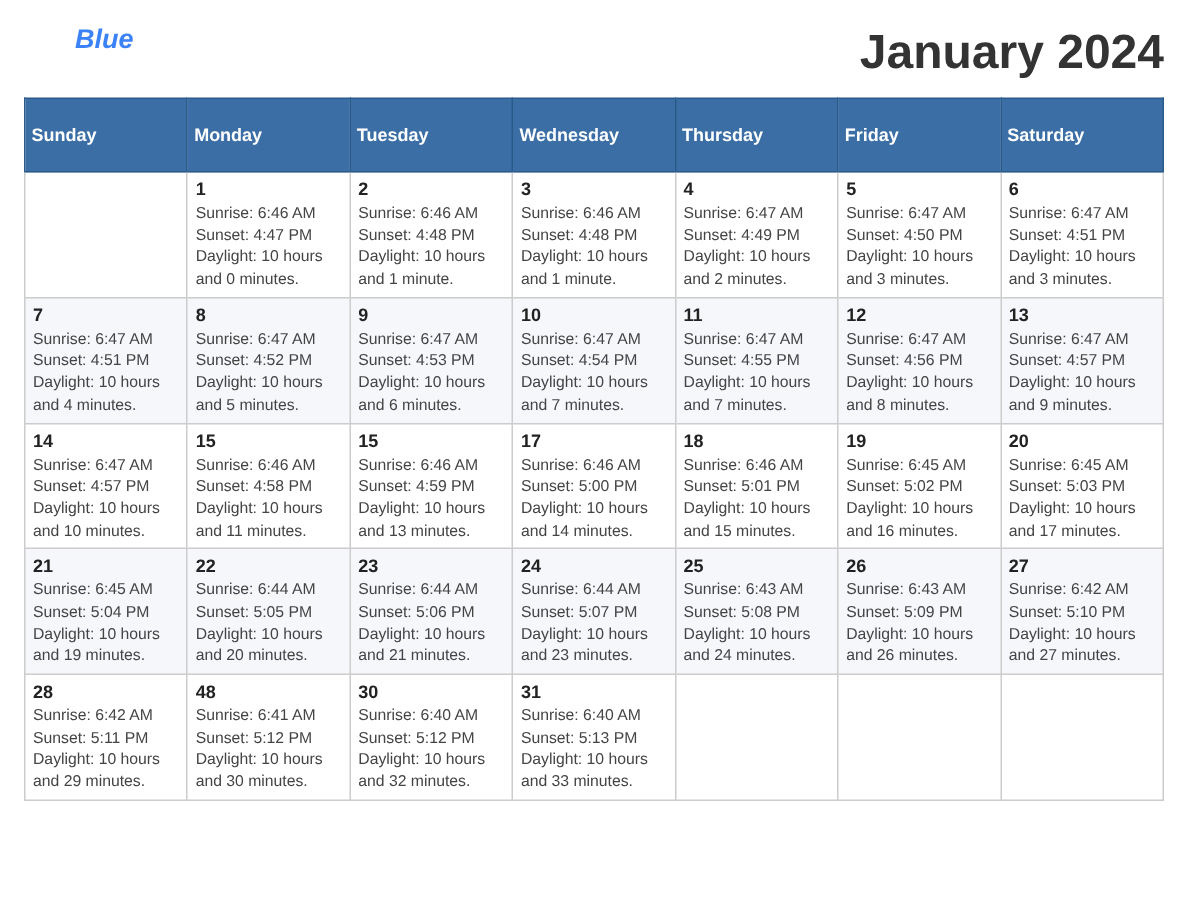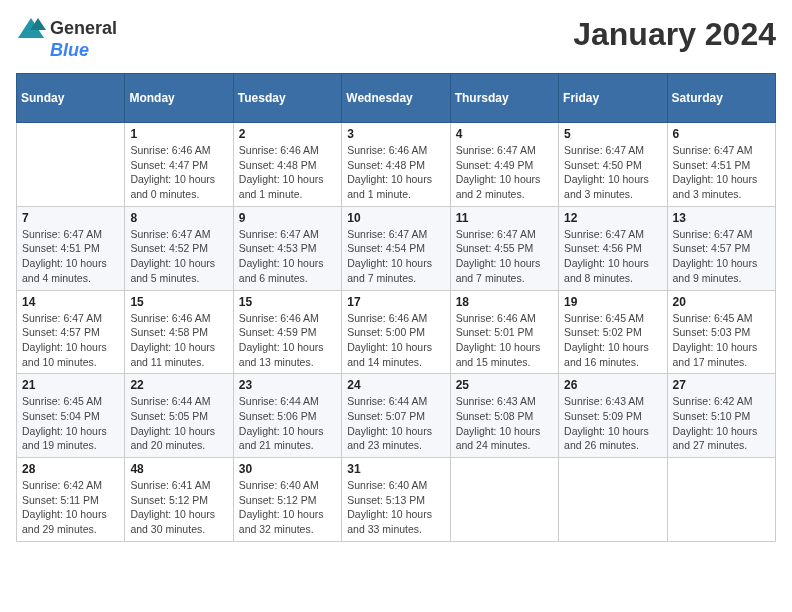--- a/index.html
+++ b/index.html
@@ -80,27 +80,20 @@
     }
     .empty-cell {
       background: #f9f9f9;
     }
   </style>
 </head>
 <body>
 
 <div class="header">
   <div class="logo">
-    <div class="logo-row">
-      <svg width="30" height="24" viewBox="0 0 30 24">
-        <polygon points="15,2 28,22 2,22" fill="#2196a6"></polygon>
-        <polygon points="22,2 30,14 14,14" fill="#1a7a8a"></polygon>
-      </svg>
-      <span style="font-size:18px;font-weight:bold;color:#333;">General</span>
-    </div>
     <span style="font-size:18px;font-weight:bold;color:#3b82f6;margin-left:34px;font-style:italic;">Blue</span>
   </div>
   <div class="title-block">
     <div class="month-title">January 2024</div>
   </div>
 </div>
 
 <table class="calendar">
   <thead>
     <tr>

